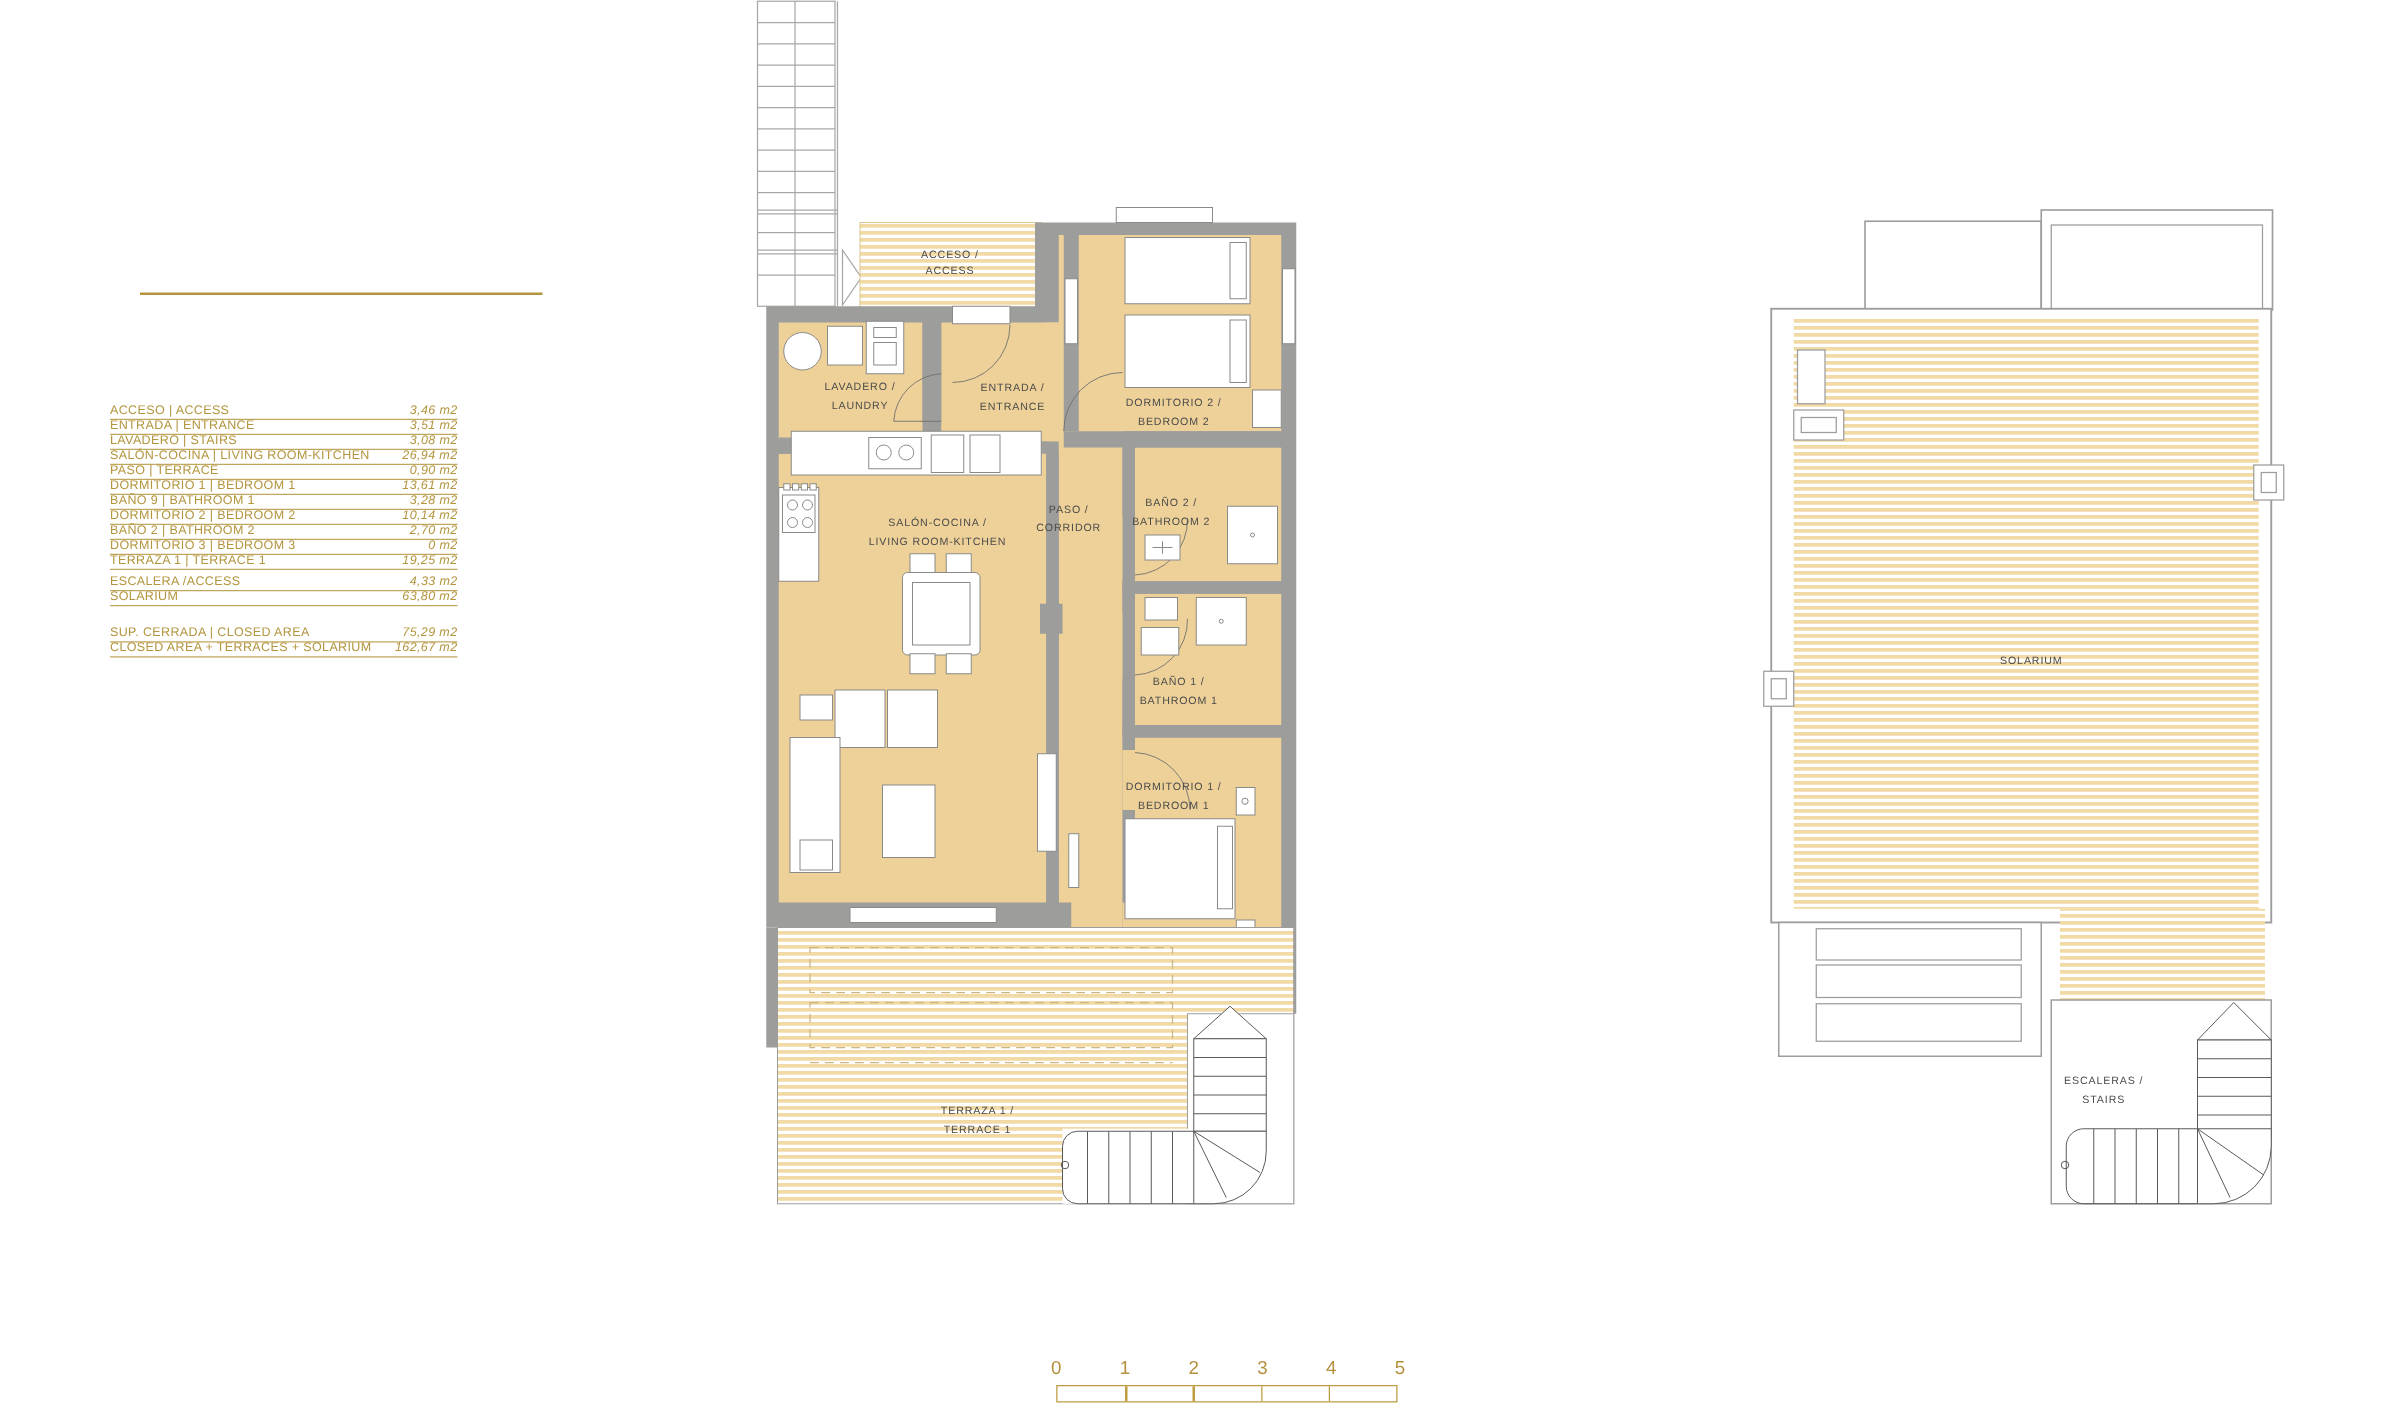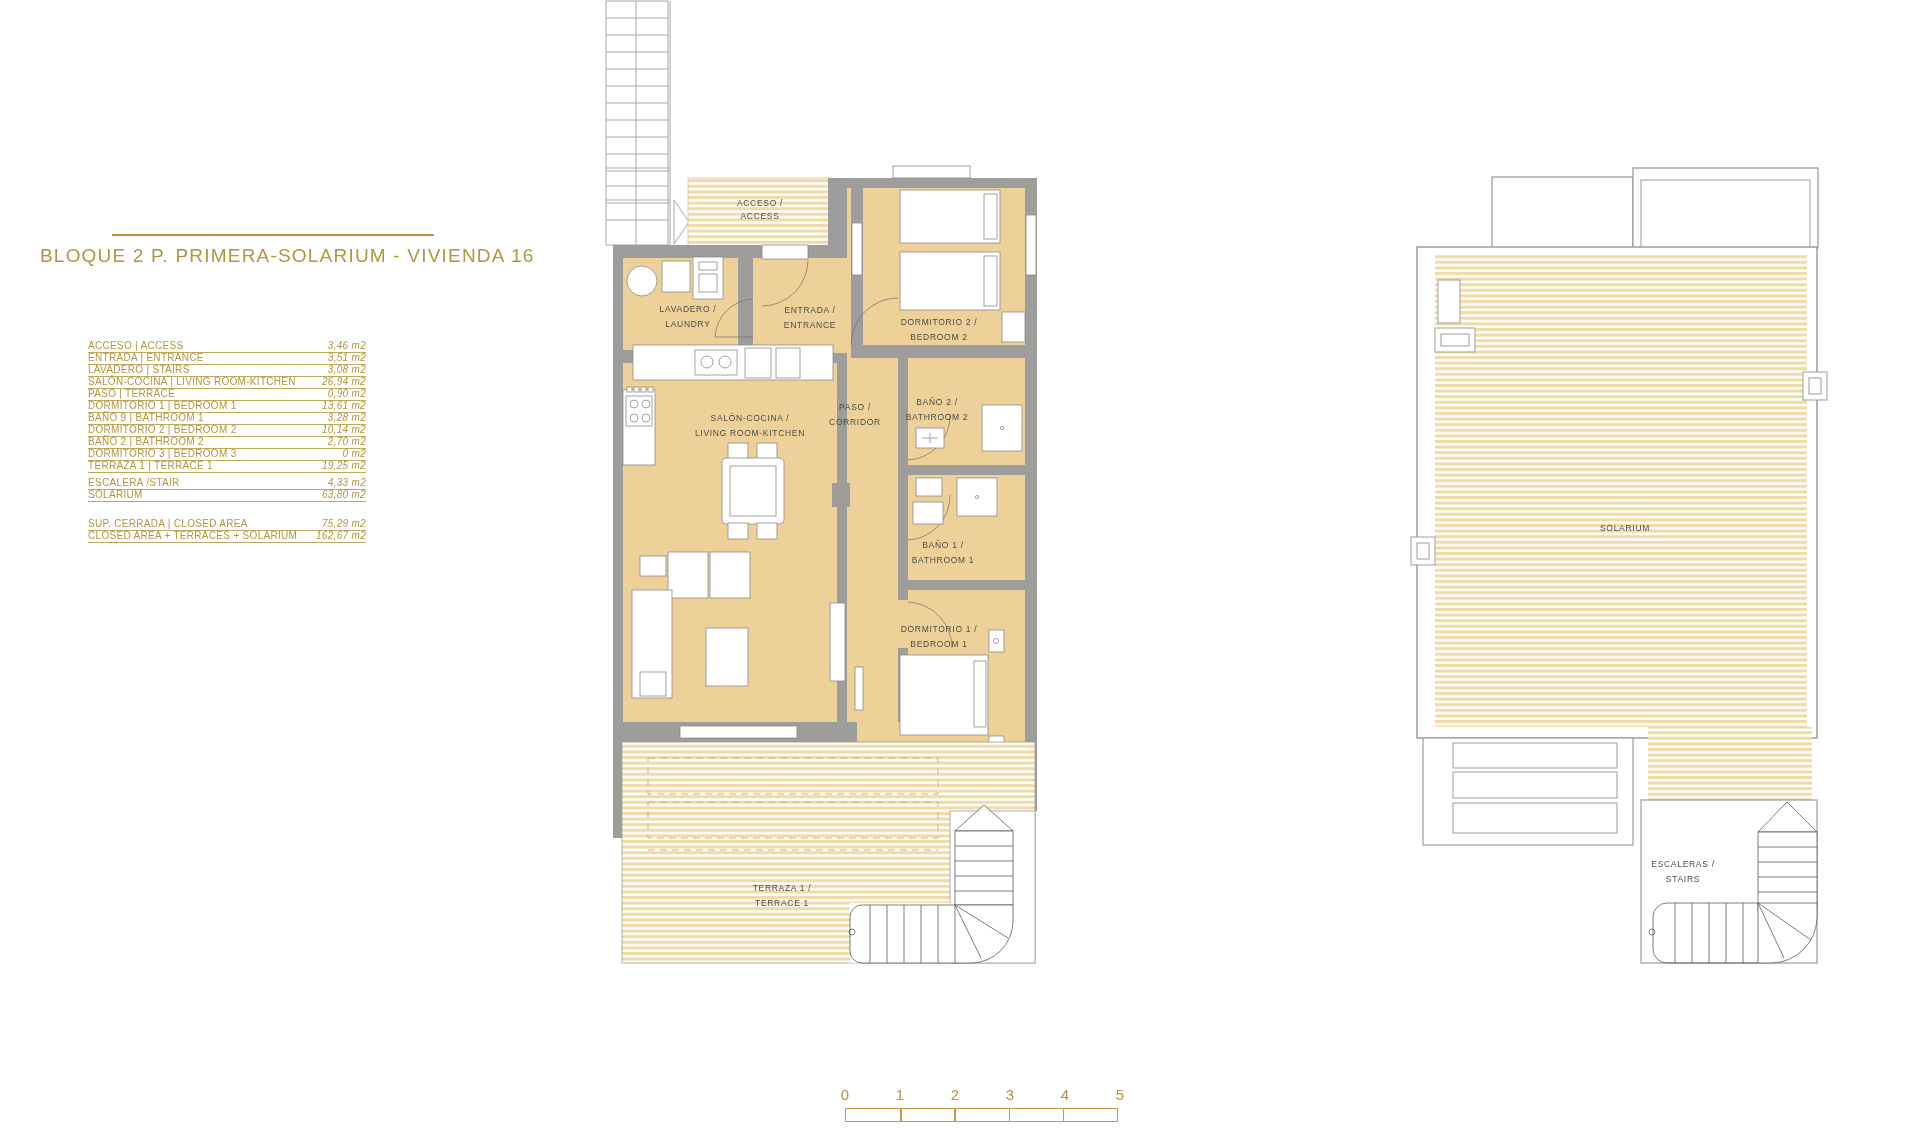--- a/index.html
+++ b/index.html
@@ -5,41 +5,40 @@
   html,body{margin:0;padding:0;background:#ffffff;}
   body{width:1920px;height:1140px;position:relative;overflow:hidden;
        font-family:"Liberation Sans",sans-serif;}
   .abs{position:absolute;}
   
   #title-block{left:40px;top:234px;width:456px;text-align:center;color:#b3953e;}
   #title-rule{height:0;border-top:2px solid #b3953e;width:322px;margin:0 0 8px 72px;}
   .title-line1{font-size:19px;letter-spacing:1.2px;line-height:23px;white-space:nowrap;}
   .title-line2{font-size:18px;letter-spacing:1.2px;line-height:23px;white-space:nowrap;}
   
-  #area-table{left:88px;top:341px;width:278px;color:#b3953e;font-size:10px;letter-spacing:.3px;}
+  #area-table{left:88px;top:324px;width:278px;color:#b3953e;font-size:10px;letter-spacing:.3px;}
   .trow{display:flex;justify-content:space-between;align-items:flex-end;
         border-bottom:1px solid #c0a75f;line-height:10.5px;padding-bottom:.5px;}
   .trow .val{white-space:nowrap;font-style:italic;}
   .tgroup2{margin-top:5px;}
   .tgroup3{margin-top:17px;}
   
   #scale-bar{left:845px;top:1086px;width:275px;height:42px;}
   .scale-num{position:absolute;top:0;transform:translateX(-50%);
              font-size:15px;color:#b5913f;}
   #scale-rect{position:absolute;left:0;top:22px;width:271px;height:12px;
               border:1.7px solid #bd9c3f;background:#fff;}
   .scale-div{position:absolute;top:0;width:1.7px;height:100%;background:#bd9c3f;}
   svg text{font-family:"Liberation Sans",sans-serif;fill:#4b4b4a;font-size:8.5px;letter-spacing:.7px;}
 </style>
 </head>
 <body>
 
 <div id="title-block" class="abs">
   <div id="title-rule"></div>
-  <div class="title-line1">BLOQUE 2 P. PRIMERA-SOLARIUM - VIVIENDA 16</div>
 </div>
 
 <div id="area-table" class="abs">
   <div class="tgroup1">
     <div class="trow">
         <span>ACCESO | ACCESS</span>
         <span class="val">3,46 m2</span>
       </div>
     <div class="trow">
         <span>ENTRADA | ENTRANCE</span>
@@ -77,21 +76,21 @@
         <span>DORMITORIO 3 | BEDROOM 3</span>
         <span class="val">0 m2</span>
       </div>
     <div class="trow">
         <span>TERRAZA 1 | TERRACE 1</span>
         <span class="val">19,25 m2</span>
       </div>
   </div>
   <div class="tgroup2">
     <div class="trow">
-        <span>ESCALERA /STAIR</span>
+        <span>ESCALERA /ACCESS</span>
         <span class="val">4,33 m2</span>
       </div>
     <div class="trow">
         <span>SOLARIUM</span>
         <span class="val">63,80 m2</span>
       </div>
   </div>
   <div class="tgroup3">
     <div class="trow">
         <span>SUP. CERRADA | CLOSED AREA</span>

